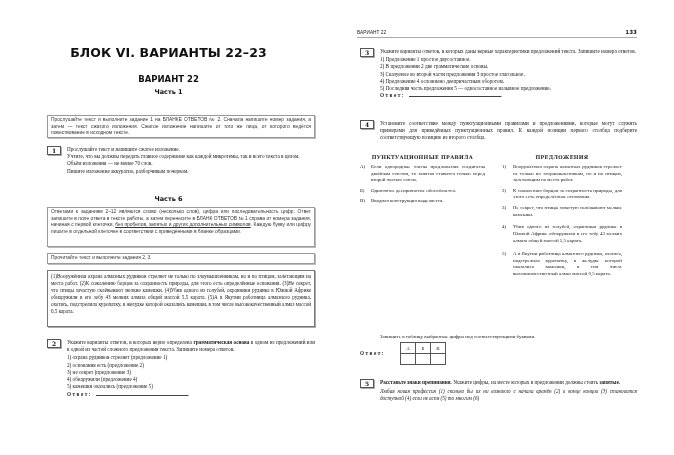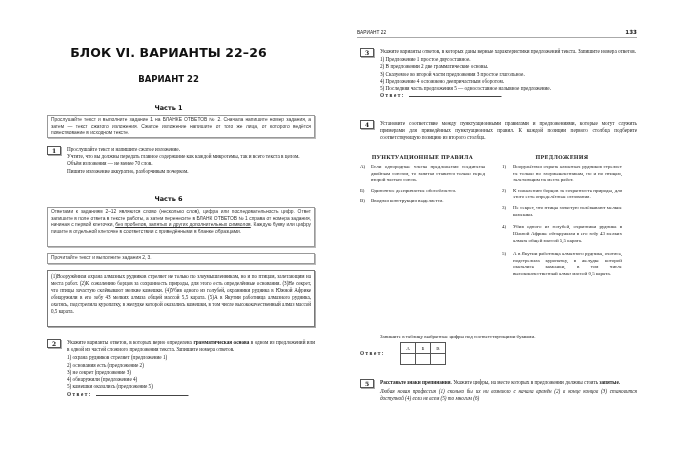--- a/index.html
+++ b/index.html
@@ -39,24 +39,24 @@
   .rule-item .txt, .sent-item .txt { flex: 1; text-align: justify; }
 
   .abc-table { position: absolute; border-collapse: collapse; font-family: "Liberation Serif", serif; font-size: 5px; }
   .abc-table td { border: 1px solid #555; width: 15px; height: 11px; text-align: center; vertical-align: middle; }
   .italic-text { font-style: italic; }
 </style>
 </head>
 <body>
 
 <div class="page page-left">
-  <div class="block-title">БЛОК VI. ВАРИАНТЫ 22–26</div>
+  <div class="block-title">БЛОК VI. ВАРИАНТЫ 22–23</div>
   <div class="variant-title">ВАРИАНТ 22</div>
 
-  <div class="part-title" style="top:104px;">Часть 1</div>
+  <div class="part-title" style="top:88px;">Часть 1</div>
 
   <div class="instr-box" style="left:47px; top:115px; width:268px; height:23px;">
     <span>Прослушайте текст и выполните задание 1 на БЛАНКЕ ОТВЕТОВ № 2. Сначала напишите номер задания, а затем — текст сжатого изложения. Сжатое изложение напишите от того же лица, от которого ведётся повествование в исходном тексте.</span>
   </div>
 
   <div class="task" style="left:47px; top:146px; width:268px;">
     <div class="task-num">1</div>
     <div class="task-body">
       <p>Прослушайте текст и напишите сжатое изложение.</p>
       <p>Учтите, что вы должны передать главное содержание как каждой микротемы, так и всего текста в целом.</p>

